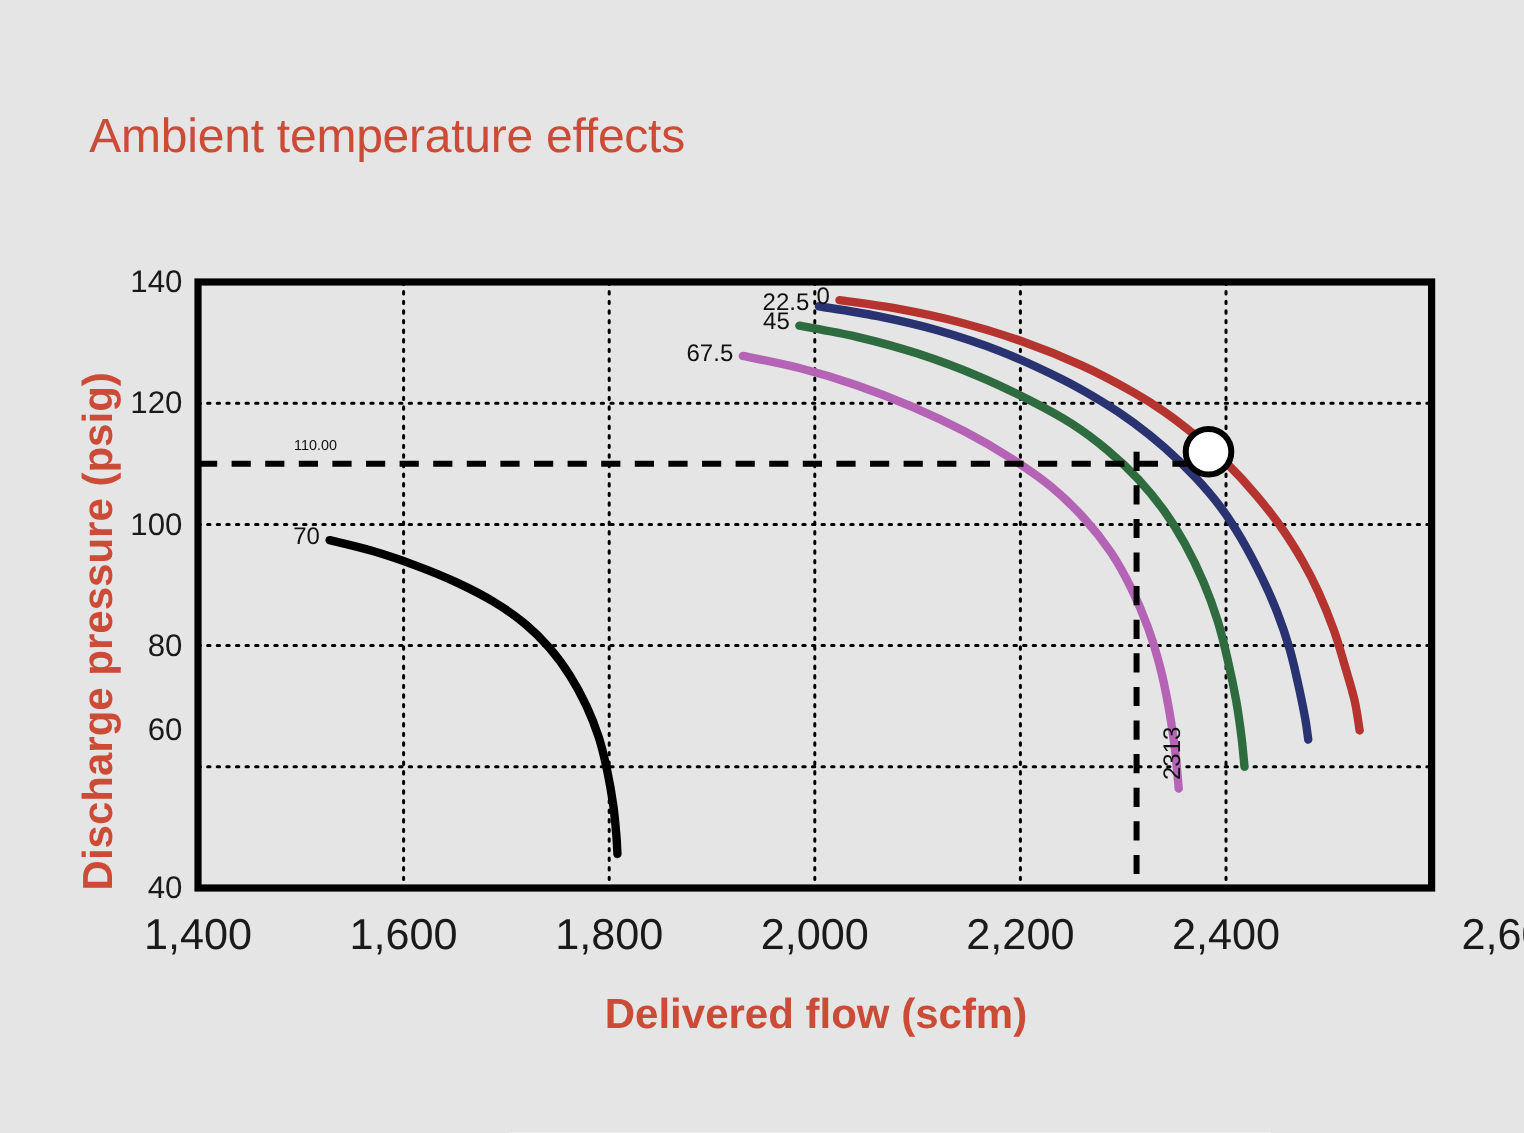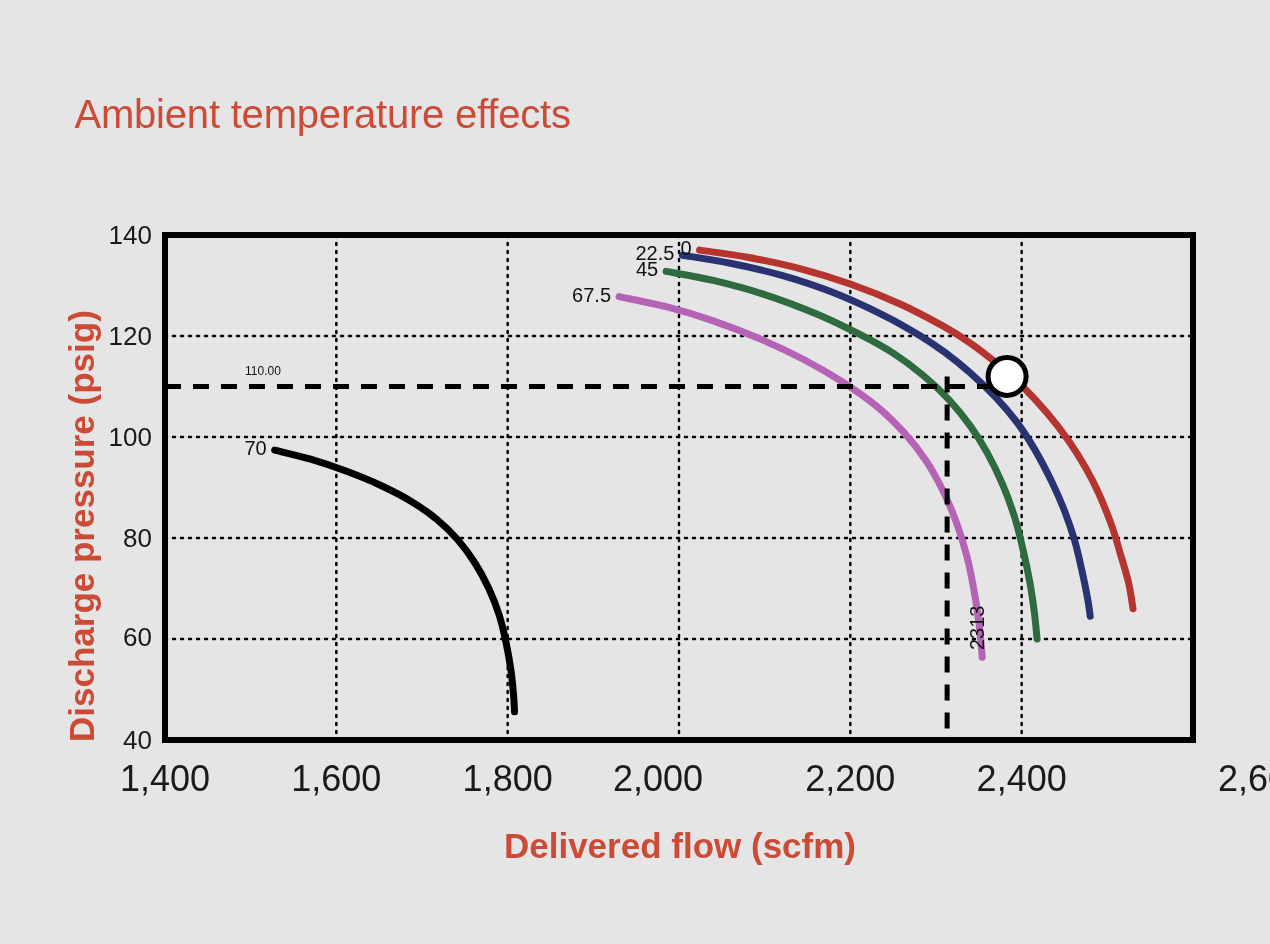--- a/index.html
+++ b/index.html
@@ -118,31 +118,31 @@
 
   <div class="title">
     <span>Ambient temperature effects</span>
   </div>
 
   <div class="axis-title-y">Discharge pressure (psig)</div>
   <div class="axis-title-x">Delivered flow (scfm)</div>
 
   <div class="ytick-wrap" id="yticks">
       <div class="ytick" style="top: 740px;">40</div>
-      <div class="ytick" style="top: 637px;">60</div>
+      <div class="ytick" style="top: 608px;">60</div>
       <div class="ytick" style="top: 538px;">80</div>
       <div class="ytick" style="top: 437px;">100</div>
       <div class="ytick" style="top: 336px;">120</div>
       <div class="ytick" style="top: 235px;">140</div>
     </div>
   <div id="xticks">
       <div class="xtick" style="left: 165px;">1,400</div>
       <div class="xtick" style="left: 336.333px;">1,600</div>
       <div class="xtick" style="left: 507.667px;">1,800</div>
-      <div class="xtick" style="left: 658px;">2,000</div>
+      <div class="xtick" style="left: 679px;">2,000</div>
       <div class="xtick" style="left: 850.333px;">2,200</div>
       <div class="xtick" style="left: 1021.67px;">2,400</div>
       <div class="xtick" style="left: 1263px;">2,600</div>
     </div>
 
   <svg class="plot" width="1270" height="944">
     <defs></defs>
     <g id="gridlines">
         <line x1="165" y1="639" x2="1193" y2="639" stroke="#000000" stroke-width="2.5" stroke-dasharray="2,6" stroke-linecap="round"></line>
         <line x1="165" y1="538" x2="1193" y2="538" stroke="#000000" stroke-width="2.5" stroke-dasharray="2,6" stroke-linecap="round"></line>

